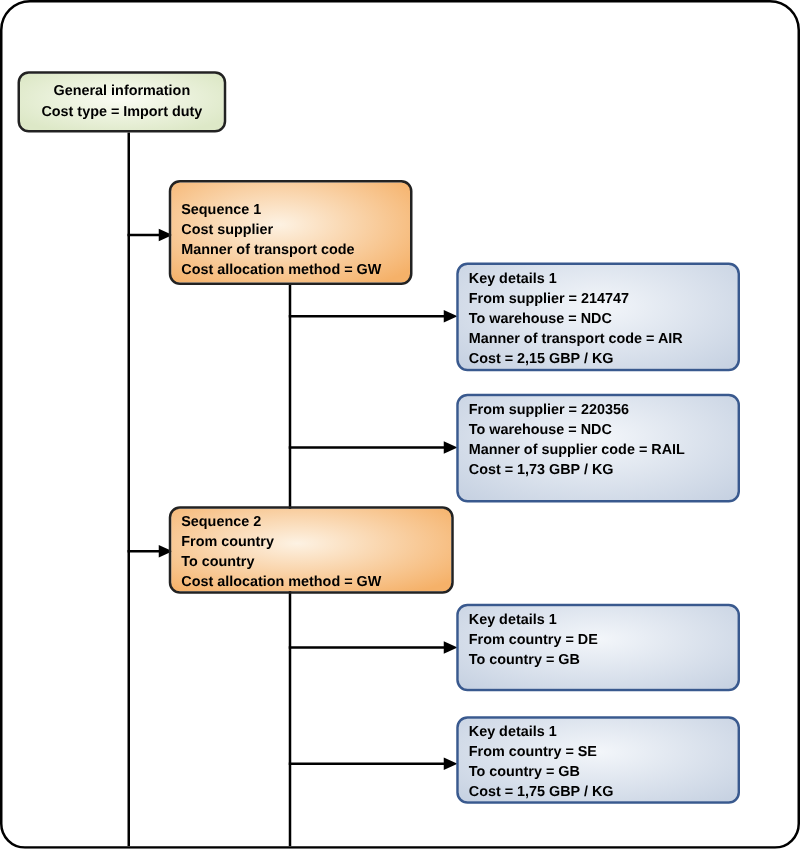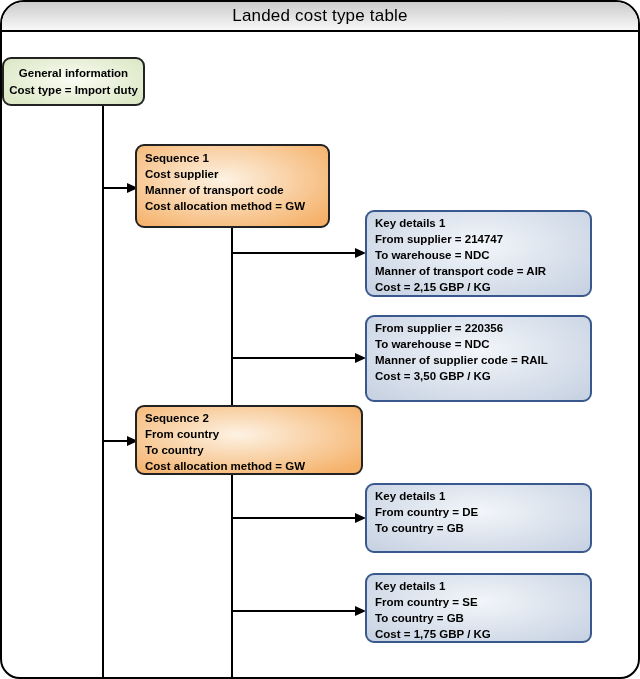--- a/index.html
+++ b/index.html
@@ -66,59 +66,56 @@
   .node.blue{
     border:2px solid var(--blue_border,#39598e);
     background:radial-gradient(ellipse at 50% 40%, #f3f6fa 0%, var(--blue_fill,#c7d2e2) 95%);
   }
 </style>
 </head>
 <body>
 
 <div class="frame">
 
-  <div class="titlebar">
-    <span>Landed cost type table</span>
-  </div>
 
   <div class="vline" style="left:100px;top:104px;height:571px;"></div>
   <div class="vline" style="left:229px;top:226px;height:449px;"></div>
 
   <div class="arrow" style="left:100px;top:181px;width:36px;"></div>
   <div class="arrow" style="left:100px;top:434px;width:36px;"></div>
   <div class="arrow" style="left:229px;top:246px;width:135px;"></div>
   <div class="arrow" style="left:229px;top:351px;width:135px;"></div>
   <div class="arrow" style="left:229px;top:511px;width:135px;"></div>
   <div class="arrow" style="left:229px;top:604px;width:135px;"></div>
 
-  <div class="node green" style="left:0;top:55px;width:143px;height:49px;">
+  <div class="node green" style="left:12px;top:55px;width:167px;height:49px;">
     <span>General information</span>
     <span>Cost type = Import duty</span>
   </div>
 
-  <div class="node orange" style="left:133px;top:142px;width:195px;height:84px;padding-top:4px;">
+  <div class="node orange" style="left:133px;top:142px;width:195px;height:84px;padding-top:14px;">
     <span>Sequence 1</span>
     <span>Cost supplier</span>
     <span>Manner of transport code</span>
     <span>Cost allocation method = GW</span>
   </div>
 
   <div class="node blue" style="left:363px;top:208px;width:227px;height:87px;">
     <span>Key details 1</span>
     <span>From supplier = 214747</span>
     <span>To warehouse = NDC</span>
     <span>Manner of transport code = AIR</span>
     <span>Cost = 2,15 GBP / KG</span>
   </div>
 
   <div class="node blue" style="left:363px;top:313px;width:227px;height:87px;">
     <span>From supplier = 220356</span>
     <span>To warehouse = NDC</span>
     <span>Manner of supplier code = RAIL</span>
-    <span>Cost = 3,50 GBP / KG</span>
+    <span>Cost = 1,73 GBP / KG</span>
   </div>
 
   <div class="node orange" style="left:133px;top:403px;width:228px;height:70px;">
     <span>Sequence 2</span>
     <span>From country</span>
     <span>To country</span>
     <span>Cost allocation method = GW</span>
   </div>
 
   <div class="node blue" style="left:363px;top:481px;width:227px;height:70px;">

